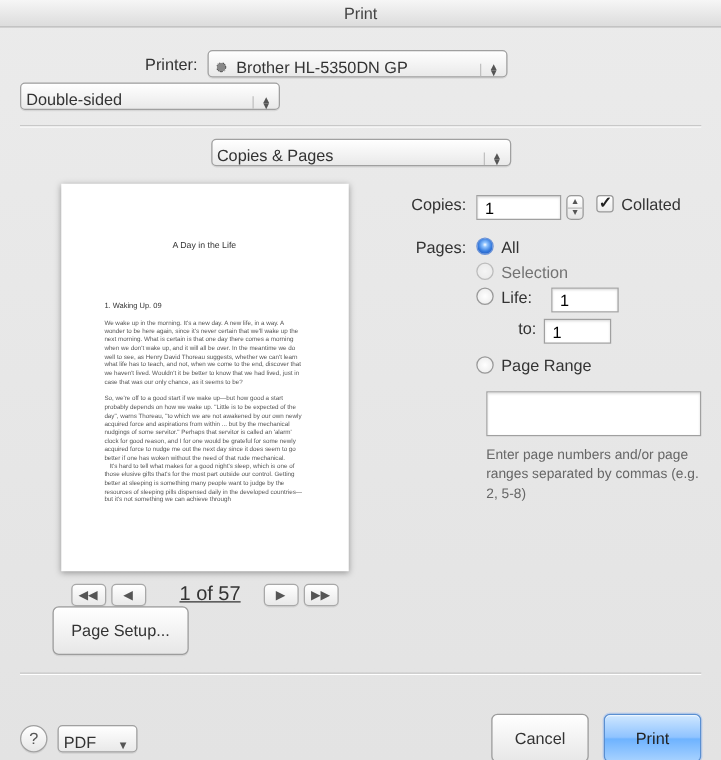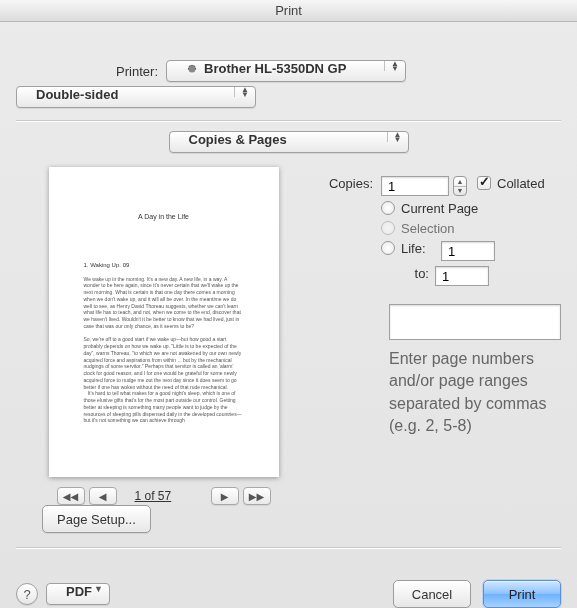--- a/index.html
+++ b/index.html
@@ -10,30 +10,30 @@
     background: linear-gradient(#ebebeb, #e3e3e3);
     color: #333;
     width: 577px; height: 608px; overflow: hidden;
   }
   .titlebar {
     height: 22px; line-height: 22px; text-align: center;
     font-size: 13px; color: #444; font-weight: 500;
     background: linear-gradient(#f6f6f6,#dcdcdc);
     border-bottom: 1px solid #b8b8b8;
   }
-  .content { padding: 14px 16px 10px 16px; margin-top: 20px; }
+  .content { padding: 14px 16px 10px 16px; }
   .row { display:flex; align-items:center; margin: 4px 0; }
   .label-col { width: 150px; text-align: right; padding-right: 8px; }
   .select {
-    display:flex; align-items:flex-start; justify-content:space-between;
+    display:flex; align-items:flex-end; justify-content:space-between;
     background: linear-gradient(#fff,#e9e9e9);
     border:1px solid #a0a0a0; border-radius:4px;
-    height:22px; padding: 0 6px 0 19px;
+    height:22px; padding: 0 6px 0 4px;
     box-shadow: 0 1px 0 rgba(0,0,0,.08), inset 0 1px 0 rgba(255,255,255,.6);
-    font-size: 13px; cursor: default; font-weight: bold;
+    font-size: 13px; cursor: default;
   }
   .select .content-text { display:flex; align-items:center; gap:6px; }
   .arrows {
     display:flex; flex-direction:column; line-height:5px; font-size:8px; color:#555;
     padding-left:6px; border-left:1px solid #c0c0c0; margin-left:6px;
   }
   .printer-icon {
     width:12px; height:10px; display:inline-block;
     background: radial-gradient(circle at 50% 48%, #888 40%, #555 44%, transparent 48%),
                 radial-gradient(circle at 50% 48%, #eee 48%, #bbb 52%, transparent 55%);
@@ -63,21 +63,21 @@
   .check-row { display:flex; align-items:center; gap:6px; margin:12px 0 8px 26px; }
   input[type=checkbox] {
     appearance:none; width:14px; height:14px; border:1px solid #999; border-radius:3px;
     background:linear-gradient(#fff,#ececec); position:relative; margin:0;
   }
   input[type=checkbox]:checked::after {
     content:"✓"; position:absolute; top:-3px; left:1px; font-size:13px; color:#222; font-weight:bold;
   }
   .btn {
     display:inline-flex; align-items:center; justify-content:center;
-    height:28px; padding: 0 14px; font-size:13px;
+    height:39px; padding: 0 14px; font-size:13px;
     background: linear-gradient(#fff,#e7e7e7); border:1px solid #9c9c9c; border-radius:5px;
     box-shadow: 0 1px 0 rgba(0,0,0,.08), inset 0 1px 0 rgba(255,255,255,.7);
     cursor:default;
   }
   .btn.primary {
     background: linear-gradient(#cfe7ff,#8fc3ff 48%,#6eb3ff 52%,#a8d2ff);
     border-color:#5a8fd1; color:#222;
     box-shadow: 0 0 0 1px rgba(120,170,255,.3), inset 0 1px 0 rgba(255,255,255,.6);
   }
   .options-col { flex:1; padding-left:10px; padding-top:4px;}
@@ -107,34 +107,34 @@
     content:""; position:absolute; left:3px; top:3px; width:6px; height:6px; border-radius:50%;
     background:#222; display:none;
   }
   .radio.disabled { opacity:.55;}
   .radio-label.disabled { color:#737373;}
   .range-area { margin-left:68px; margin-top:10px;}
   .range-input {
     width:172px; height:36px; border:1px solid #a0a0a0; background:#fff; margin-top:8px;
     box-shadow: inset 0 1px 2px rgba(0,0,0,.15);
   }
-  .hint { font-size:16px; color:#666; margin-top:8px; line-height:1.4; max-width:176px;}
+  .hint { font-size:11px; color:#666; margin-top:8px; line-height:1.4; max-width:176px;}
   .footer {
     display:flex; align-items:center; padding: 10px 16px 12px 16px;
   }
   .help-btn {
     width:22px; height:22px; border-radius:50%; border:1px solid #a0a0a0;
     background:linear-gradient(#fff,#e7e7e7); display:flex; align-items:center; justify-content:center;
     font-size:13px; color:#555; margin-right:8px;
     box-shadow: 0 1px 0 rgba(0,0,0,.08), inset 0 1px 0 rgba(255,255,255,.7);
   }
   .pdf-select { width:64px; }
   .spacer { flex:1; }
   .page-setup-btn { margin-left:26px; }
-  .page-count { min-width:58px; text-align:left; font-size:12px;text-decoration:underline;}
+  .page-count { min-width:58px; text-align:right; font-size:16px;text-decoration:underline;}
 </style>
 </head>
 <body>
 
 <div class="titlebar">Print</div>
 
 <div class="content">
 
   <div class="row">
     <div class="label-col">Printer:</div>
@@ -144,21 +144,21 @@
         <span>Brother HL-5350DN GP</span>
       </span>
       <span class="arrows">
           <span>▲</span>
           <span>▼</span>
         </span>
     </div>
   </div>
 
   <div class="row">
-    <div class="select" style="width:240px">
+    <div class="select" style="width:208px">
       <span class="content-text">
           <span>Double-sided</span>
         </span>
       <span class="arrows">
           <span>▲</span>
           <span>▼</span>
         </span>
     </div>
   </div>
 
@@ -208,44 +208,49 @@
         <div class="opt-label">Copies:</div>
         <input class="text-input" style="width: 68px;" value="1">
         <div class="stepper">
             <div>▲</div>
             <div>▼</div>
           </div>
         <input type="checkbox" checked="" style="margin-left: 10px;">
         <span style="margin-left:6px">Collated</span>
       </div>
 
-      <div class="opt-row">
-        <div class="opt-label"></div>
-        <input type="radio" class="radio" style="">
-        <span class="radio-label">Current Page</span>
+      <div class="opt-row" style="margin-top:14px">
+        <div class="opt-label">Pages:</div>
+        <input type="radio" class="radio" checked="" style="">
+        <span class="radio-label">All</span>
       </div>
       <div class="opt-row">
         <div class="opt-label"></div>
         <input type="radio" class="radio disabled" disabled="" style="">
         <span class="radio-label disabled">Selection</span>
       </div>
       <div class="opt-row">
         <div class="opt-label"></div>
         <input type="radio" class="radio" style="">
         <span class="radio-label" style="width:40px">Life:</span>
         <input class="text-input" style="width: 54px;" value="1">
       </div>
       <div class="opt-row">
         <div class="opt-label"></div>
         <span style="width:14px"></span>
         <span style="width:40px; text-align:right; padding-right:6px">to:</span>
         <input class="text-input" style="width: 54px;" value="1">
       </div>
 
       <div class="range-area">
+        <div class="opt-row" style="margin-left:-68px">
+          <div class="opt-label"></div>
+          <input type="radio" class="radio" style="">
+          <span class="radio-label">Page Range</span>
+        </div>
         <input class="range-input" style="margin-left: 0px;">
         <div class="hint">Enter page numbers and/or page ranges separated by commas (e.g. 2, 5-8)</div>
       </div>
     </div>
   </div>
 
   <hr class="divider" style="margin-top:14px">
 </div>
 
 <div class="footer">

